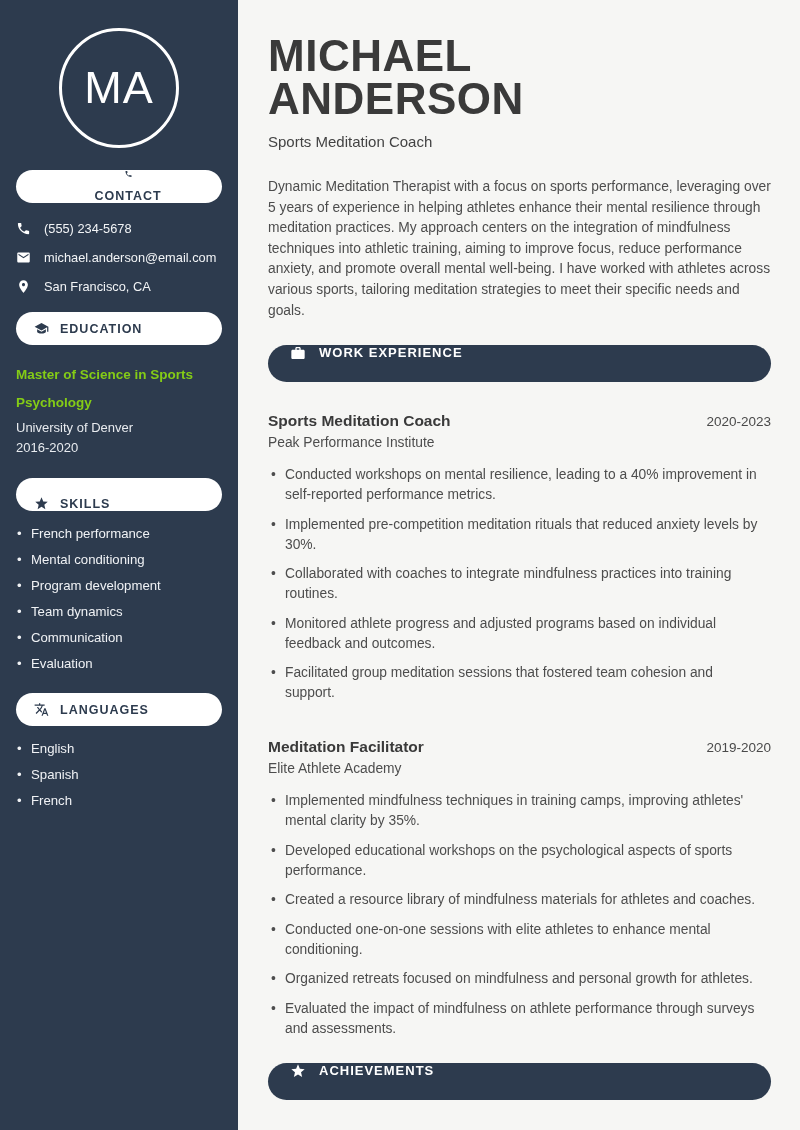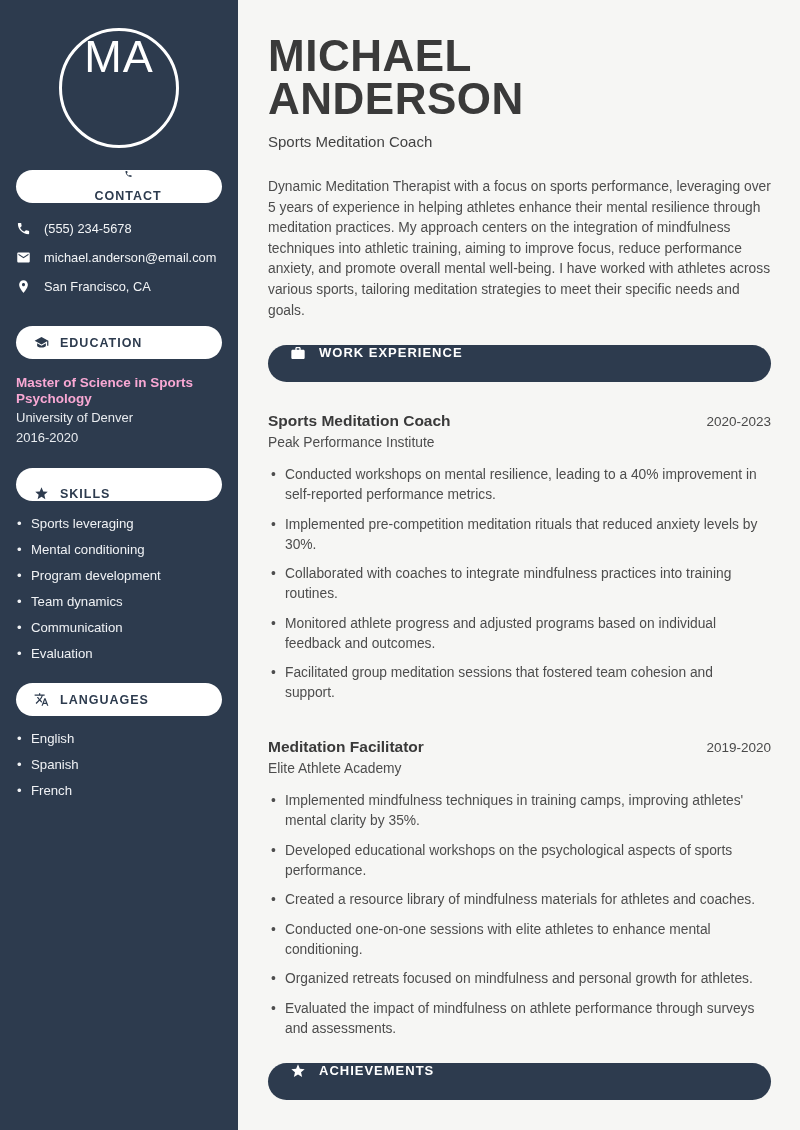--- a/index.html
+++ b/index.html
@@ -11,49 +11,49 @@
   }
 
   
   .sidebar {
     width: 238px; flex: 0 0 238px; background: #2d3b4e;
     color: #f2f4f6; padding-top: 28px;
   }
   .avatar {
     width: 120px; height: 120px; margin: 0 auto;
     border: 3px solid #ffffff; border-radius: 50%;
-    display: flex; align-items: flex-start; justify-content: center;
+    display: flex; align-items: center; justify-content: center;
   }
   .avatar span {
     font-size: 45px; font-weight: 400; letter-spacing: 1px; color: #ffffff;
   }
   .side-pill {
     margin: 0 16px; height: 33px; background: #ffffff; color: #2d3b4e;
     border-radius: 17px; display: flex; align-items: center;
     padding-left: 18px; gap: 11px;
   }
   .side-pill .label {
     font-size: 12.5px; font-weight: 700; letter-spacing: 1px;
   }
   .side-pill svg { width: 15px; height: 15px; }
   .pill-contact   { margin-top: 22px; flex-direction: column; }
-  .pill-education { margin-top: 32px; }
+  .pill-education { margin-top: 18px; }
   .pill-skills    { margin-top: 23px; align-items: flex-end; }
   .pill-languages { margin-top: 22px; }
 
   .contact-list { margin-top: 17px; padding: 0 16px; }
   .contact-row {
     display: flex; align-items: center; gap: 13px;
     margin-bottom: 13px; min-height: 16px;
   }
   .contact-row svg { width: 15px; height: 15px; flex: 0 0 15px; color: #ffffff; }
   .contact-row .txt { font-size: 12.8px; color: #f2f4f6; }
 
   .edu-block { margin-top: 16px; padding: 0 16px; }
-  .edu-degree { font-size: 13.5px; font-weight: 700; line-height: 16px; color: #f9a8d4; }
+  .edu-degree { font-size: 13.5px; font-weight: 700; line-height: 28px; color: #84cc16; }
   .edu-school { font-size: 13px; margin-top: 3px; color: #e8ebef; }
   .edu-years  { font-size: 13px; margin-top: 5px; color: #e8ebef; }
 
   .side-list { list-style: none; margin-top: 15px; padding: 0 16px; }
   .side-list li {
     position: relative; padding-left: 15px;
     font-size: 13.2px; color: #f0f2f5; margin-bottom: 11px;
   }
   .side-list li::before {
     content: "•"; position: absolute; left: 1px; top: 0; color: #f0f2f5;
@@ -147,21 +147,21 @@
 
     <div class="side-pill pill-skills">
       <svg viewBox="0 0 24 24" fill="currentColor">
           <path d="M12 17.27L18.18 21l-1.64-7.03L22 9.24l-7.19-.61L12 2 9.19 8.63 2 9.24l5.46 4.73L5.82 21z"></path>
         </svg>
       <span class="label">SKILLS</span>
     </div>
 
     <ul class="side-list">
 
-    <li>Sports leveraging</li>
+    <li>French performance</li>
         <li>Mental conditioning</li>
         <li>Program development</li>
         <li>Team dynamics</li>
         <li>Communication</li>
         <li>Evaluation</li>
       </ul>
 
     <div class="side-pill pill-languages">
       <svg viewBox="0 0 24 24" fill="currentColor">
           <path d="M12.87 15.07l-2.54-2.51.03-.03c1.74-1.94 2.98-4.17 3.71-6.53H17V4h-7V2H8v2H1v1.99h11.17C11.5 7.92 10.44 9.75 9 11.35 8.07 10.32 7.3 9.19 6.69 8h-2c.73 1.63 1.73 3.17 2.98 4.56l-5.09 5.02L4 19l5-5 3.11 3.11.76-2.04zM18.5 10h-2L12 22h2l1.12-3h4.75L21 22h2l-4.5-12zm-2.62 7l1.62-4.33L19.12 17h-3.24z"></path>

